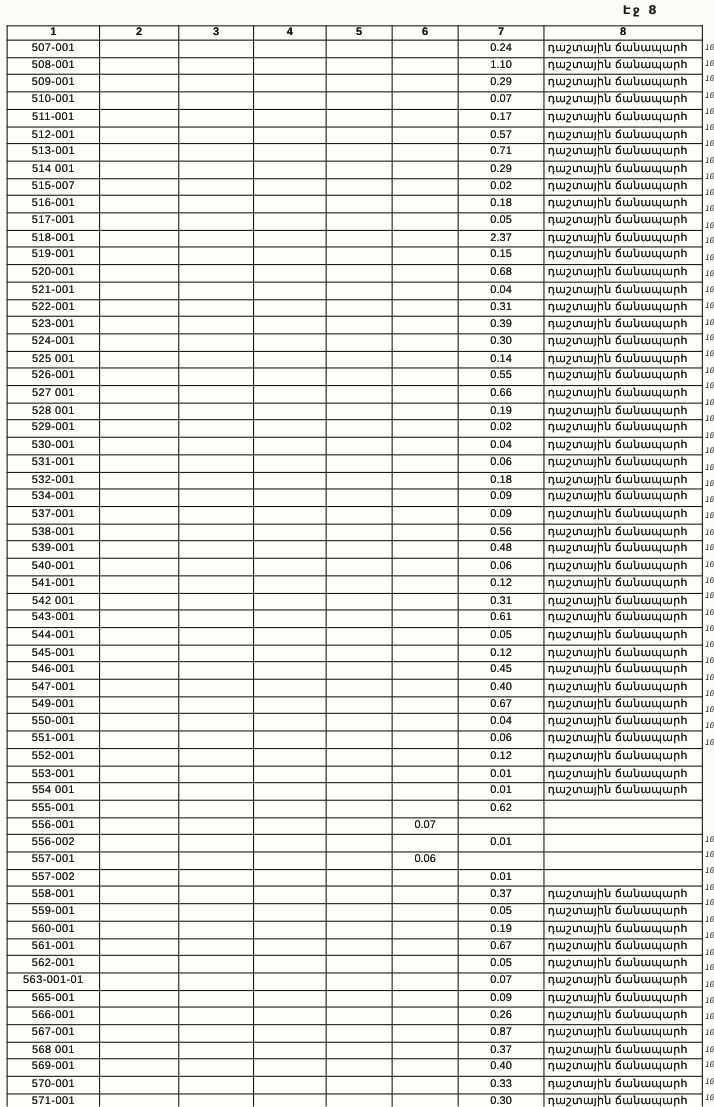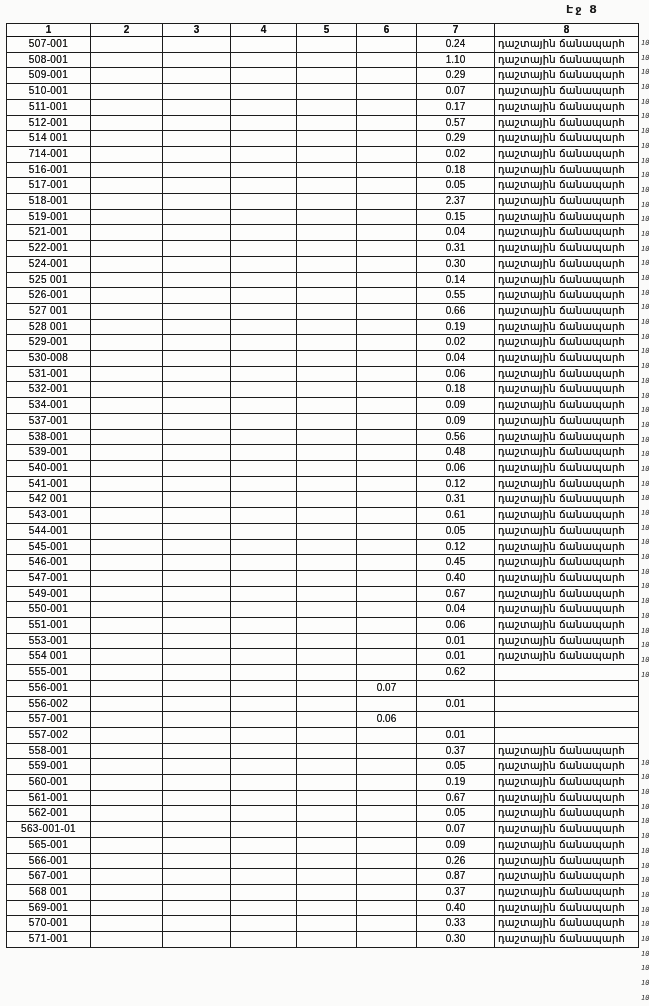--- a/index.html
+++ b/index.html
@@ -141,31 +141,41 @@
           <td class="c1">512-001</td>
           <td class="c2"></td>
           <td class="c3"></td>
           <td class="c4"></td>
           <td class="c5"></td>
           <td class="c6"></td>
           <td class="c7">0.57</td>
           <td class="c8">դաշտային ճանապարհ</td>
         </tr>
         <tr>
+          <td class="c1">513-001</td>
+          <td class="c2"></td>
+          <td class="c3"></td>
+          <td class="c4"></td>
+          <td class="c5"></td>
+          <td class="c6"></td>
+          <td class="c7">0.71</td>
+          <td class="c8">դաշտային ճանապարհ</td>
+        </tr>
+        <tr>
           <td class="c1">514 001</td>
           <td class="c2"></td>
           <td class="c3"></td>
           <td class="c4"></td>
           <td class="c5"></td>
           <td class="c6"></td>
           <td class="c7">0.29</td>
           <td class="c8">դաշտային ճանապարհ</td>
         </tr>
         <tr>
-          <td class="c1">714-001</td>
+          <td class="c1">515-007</td>
           <td class="c2"></td>
           <td class="c3"></td>
           <td class="c4"></td>
           <td class="c5"></td>
           <td class="c6"></td>
           <td class="c7">0.02</td>
           <td class="c8">դաշտային ճանապարհ</td>
         </tr>
         <tr>
           <td class="c1">516-001</td>
@@ -201,40 +211,60 @@
           <td class="c1">519-001</td>
           <td class="c2"></td>
           <td class="c3"></td>
           <td class="c4"></td>
           <td class="c5"></td>
           <td class="c6"></td>
           <td class="c7">0.15</td>
           <td class="c8">դաշտային ճանապարհ</td>
         </tr>
         <tr>
+          <td class="c1">520-001</td>
+          <td class="c2"></td>
+          <td class="c3"></td>
+          <td class="c4"></td>
+          <td class="c5"></td>
+          <td class="c6"></td>
+          <td class="c7">0.68</td>
+          <td class="c8">դաշտային ճանապարհ</td>
+        </tr>
+        <tr>
           <td class="c1">521-001</td>
           <td class="c2"></td>
           <td class="c3"></td>
           <td class="c4"></td>
           <td class="c5"></td>
           <td class="c6"></td>
           <td class="c7">0.04</td>
           <td class="c8">դաշտային ճանապարհ</td>
         </tr>
         <tr>
           <td class="c1">522-001</td>
           <td class="c2"></td>
           <td class="c3"></td>
           <td class="c4"></td>
           <td class="c5"></td>
           <td class="c6"></td>
           <td class="c7">0.31</td>
           <td class="c8">դաշտային ճանապարհ</td>
         </tr>
         <tr>
+          <td class="c1">523-001</td>
+          <td class="c2"></td>
+          <td class="c3"></td>
+          <td class="c4"></td>
+          <td class="c5"></td>
+          <td class="c6"></td>
+          <td class="c7">0.39</td>
+          <td class="c8">դաշտային ճանապարհ</td>
+        </tr>
+        <tr>
           <td class="c1">524-001</td>
           <td class="c2"></td>
           <td class="c3"></td>
           <td class="c4"></td>
           <td class="c5"></td>
           <td class="c6"></td>
           <td class="c7">0.30</td>
           <td class="c8">դաշտային ճանապարհ</td>
         </tr>
         <tr>
@@ -281,21 +311,21 @@
           <td class="c1">529-001</td>
           <td class="c2"></td>
           <td class="c3"></td>
           <td class="c4"></td>
           <td class="c5"></td>
           <td class="c6"></td>
           <td class="c7">0.02</td>
           <td class="c8">դաշտային ճանապարհ</td>
         </tr>
         <tr>
-          <td class="c1">530-008</td>
+          <td class="c1">530-001</td>
           <td class="c2"></td>
           <td class="c3"></td>
           <td class="c4"></td>
           <td class="c5"></td>
           <td class="c6"></td>
           <td class="c7">0.04</td>
           <td class="c8">դաշտային ճանապարհ</td>
         </tr>
         <tr>
           <td class="c1">531-001</td>
@@ -458,20 +488,30 @@
           <td class="c8">դաշտային ճանապարհ</td>
         </tr>
         <tr>
           <td class="c1">551-001</td>
           <td class="c2"></td>
           <td class="c3"></td>
           <td class="c4"></td>
           <td class="c5"></td>
           <td class="c6"></td>
           <td class="c7">0.06</td>
+          <td class="c8">դաշտային ճանապարհ</td>
+        </tr>
+        <tr>
+          <td class="c1">552-001</td>
+          <td class="c2"></td>
+          <td class="c3"></td>
+          <td class="c4"></td>
+          <td class="c5"></td>
+          <td class="c6"></td>
+          <td class="c7">0.12</td>
           <td class="c8">դաշտային ճանապարհ</td>
         </tr>
         <tr>
           <td class="c1">553-001</td>
           <td class="c2"></td>
           <td class="c3"></td>
           <td class="c4"></td>
           <td class="c5"></td>
           <td class="c6"></td>
           <td class="c7">0.01</td>

